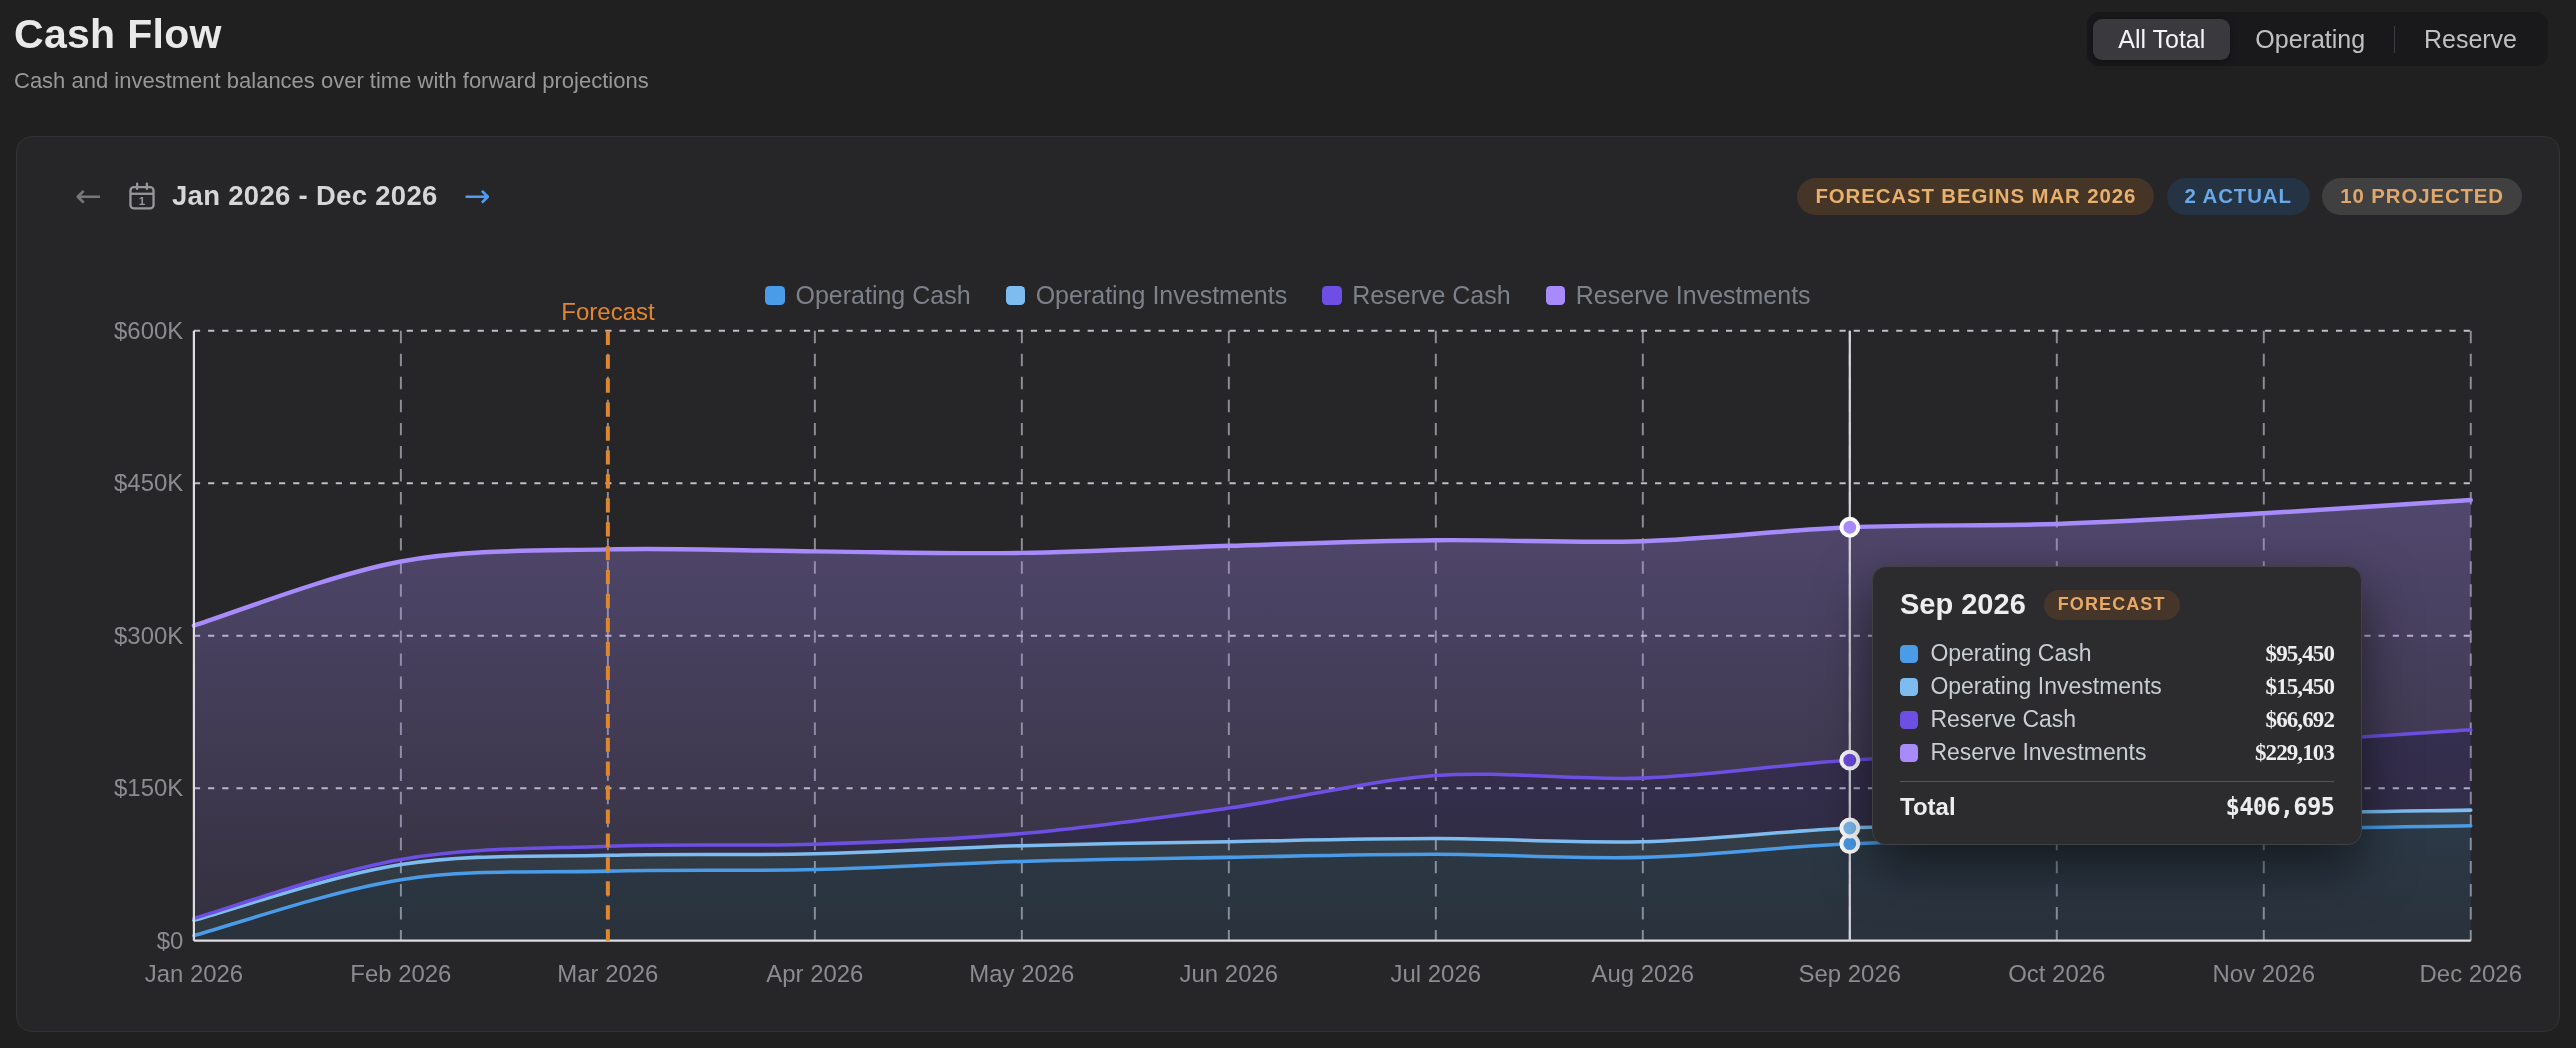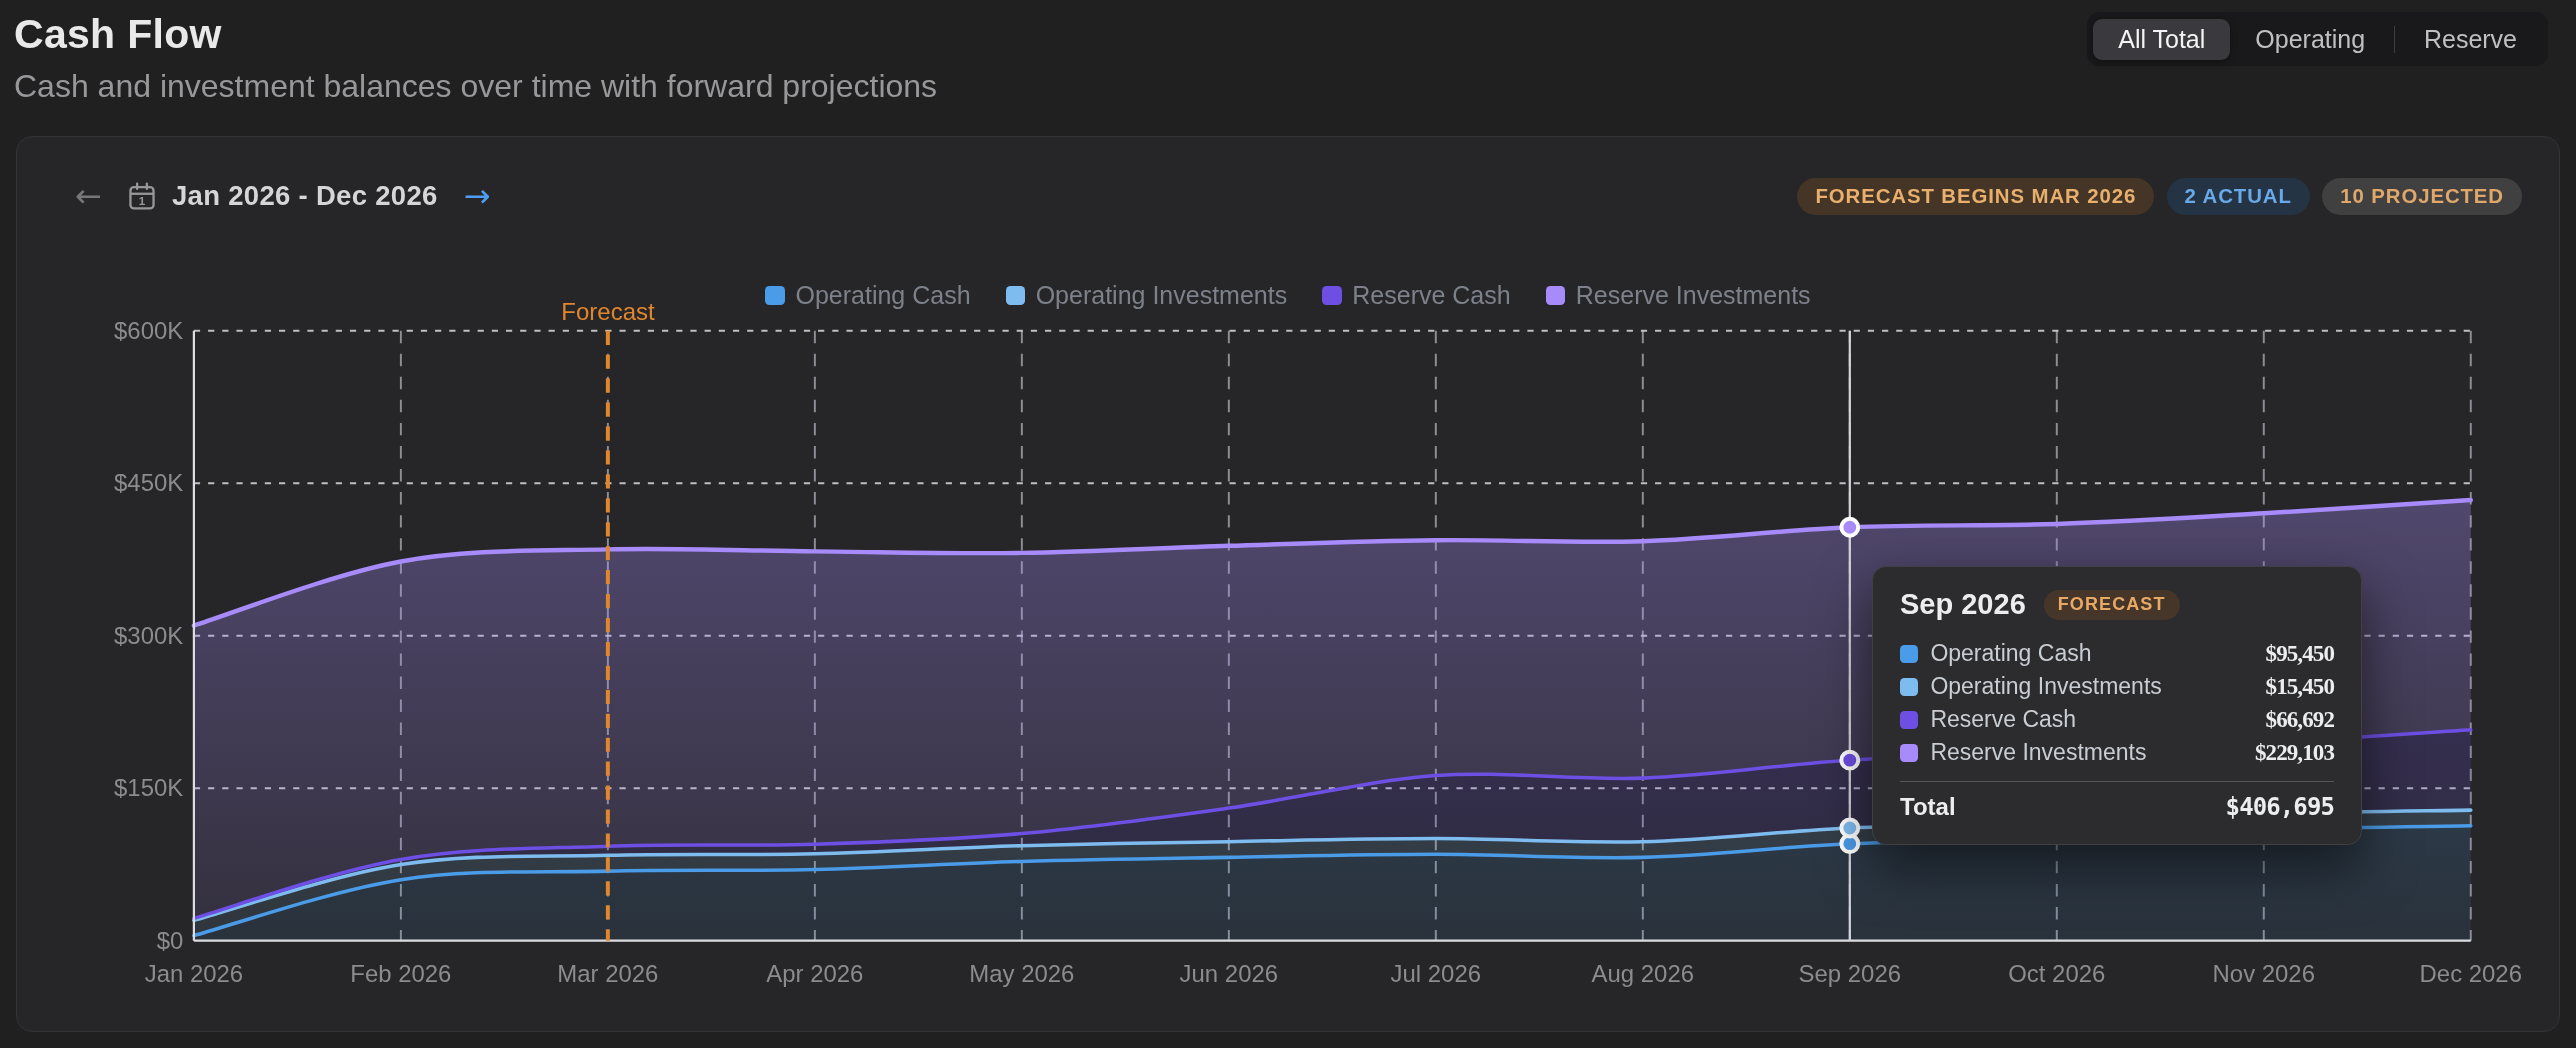--- a/index.html
+++ b/index.html
@@ -6,21 +6,21 @@
   html,body { width:2576px; height:1048px; overflow:hidden; }
   body {
     background:#202021;
     font-family:"Liberation Sans", sans-serif;
     color:#e9e9ea;
     position:relative;
   }
   
   .page-header { position:absolute; left:14px; top:10.6px; right:26px; height:115px; }
   .page-title { font-size:41px; font-weight:700; letter-spacing:0.3px; color:#e9e9ea; }
-  .page-subtitle { margin-top:10.6px; font-size:32px; color:#98989b; font-weight:400; }
+  .page-subtitle { margin-top:10.6px; font-size:22px; color:#98989b; font-weight:400; }
   .seg {
     position:absolute; top:1.8px; right:1.8px;
     background:#19191b; border-radius:12.4px; padding:6.2px;
     display:flex; align-items:center;
   }
   .seg-btn {
     height:41px; padding:0 25px; border:none; background:transparent;
     border-radius:9px; font-size:25px; color:#c0c0c3;
     font-family:"Liberation Sans", sans-serif; cursor:pointer; white-space:nowrap;
   }

